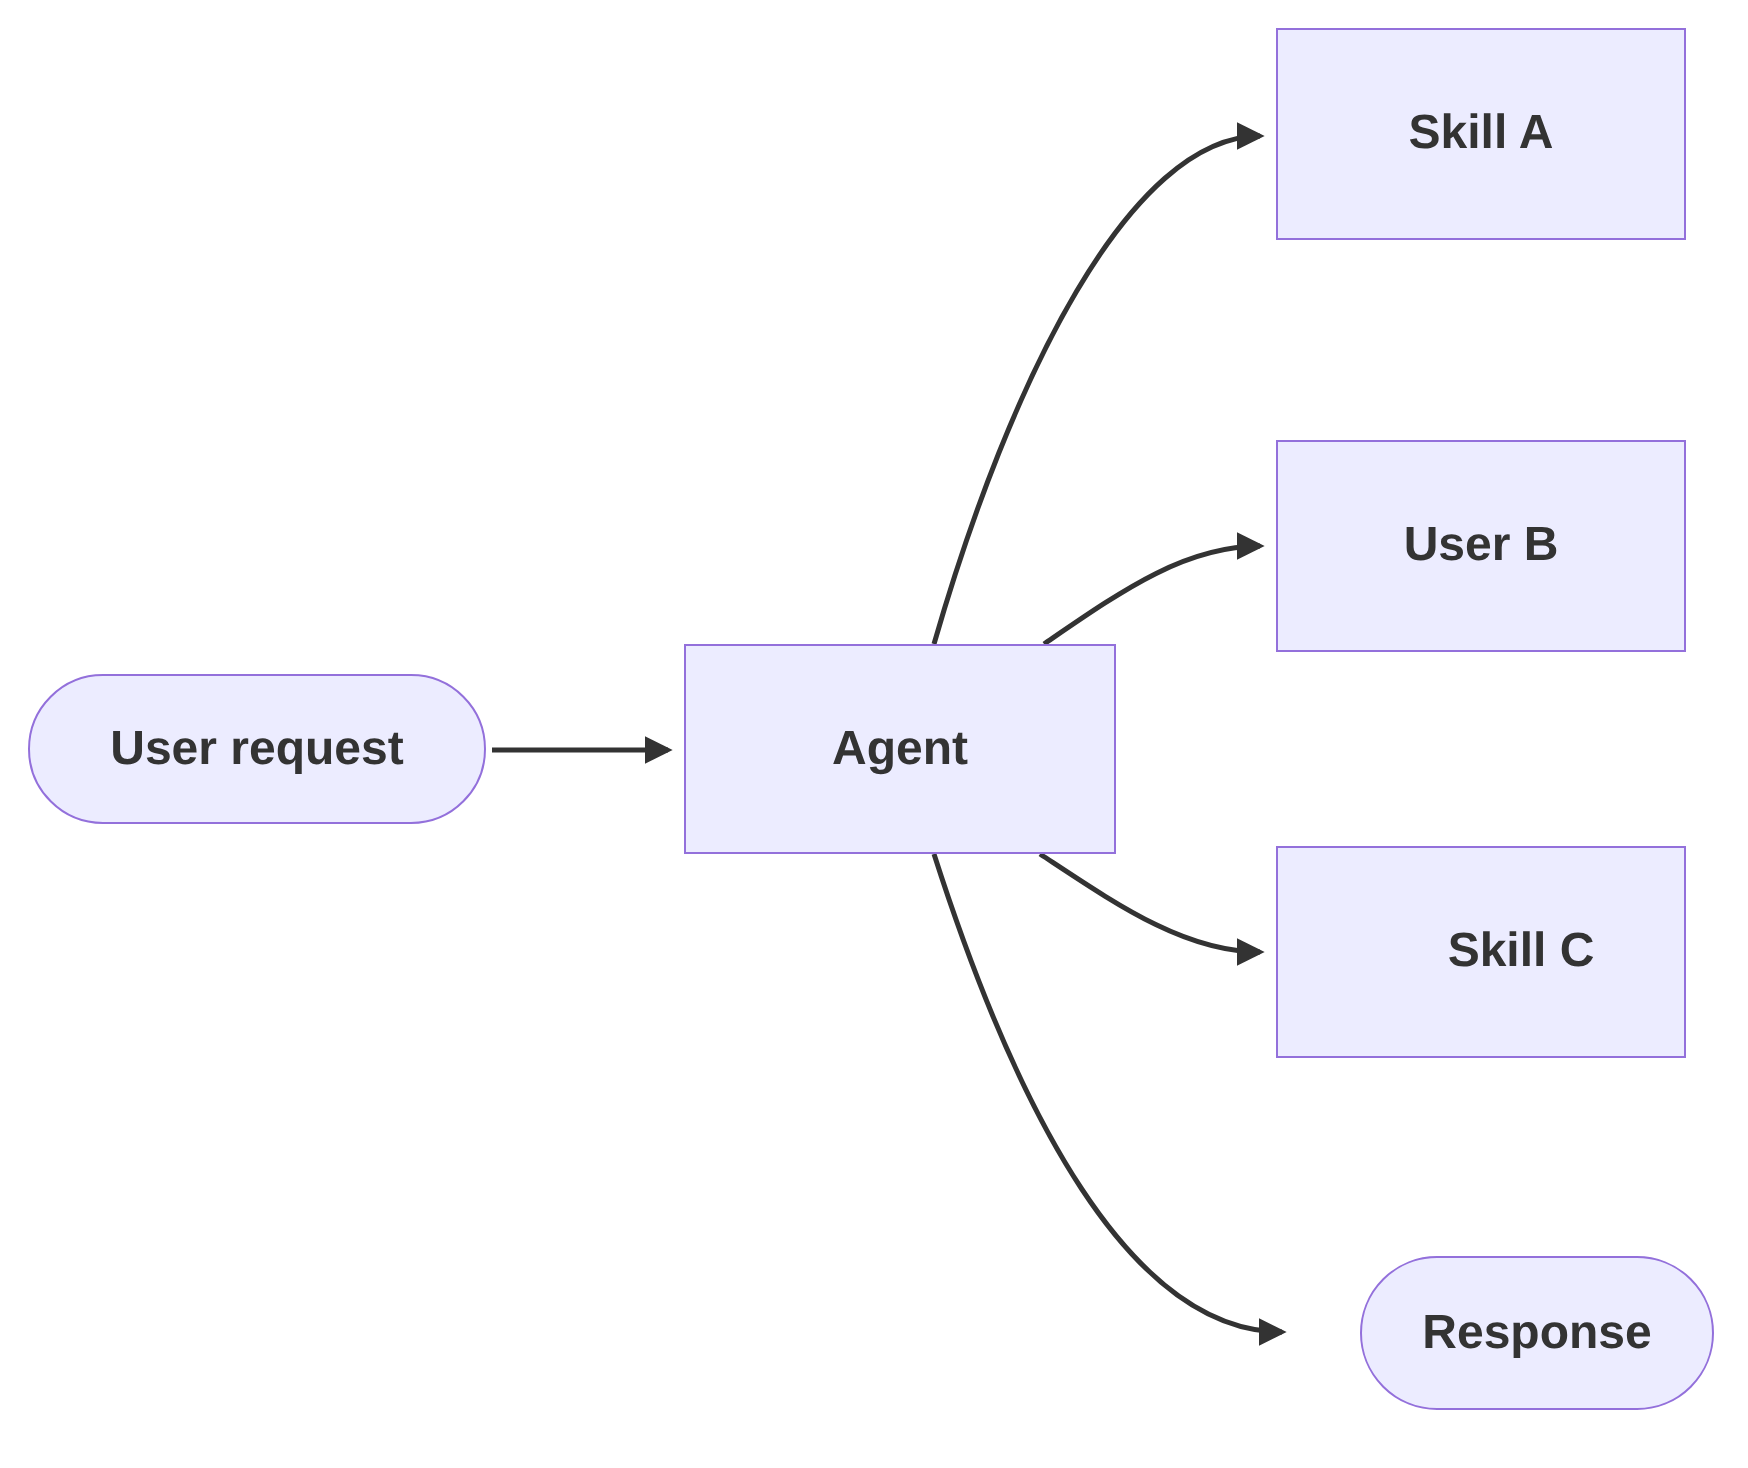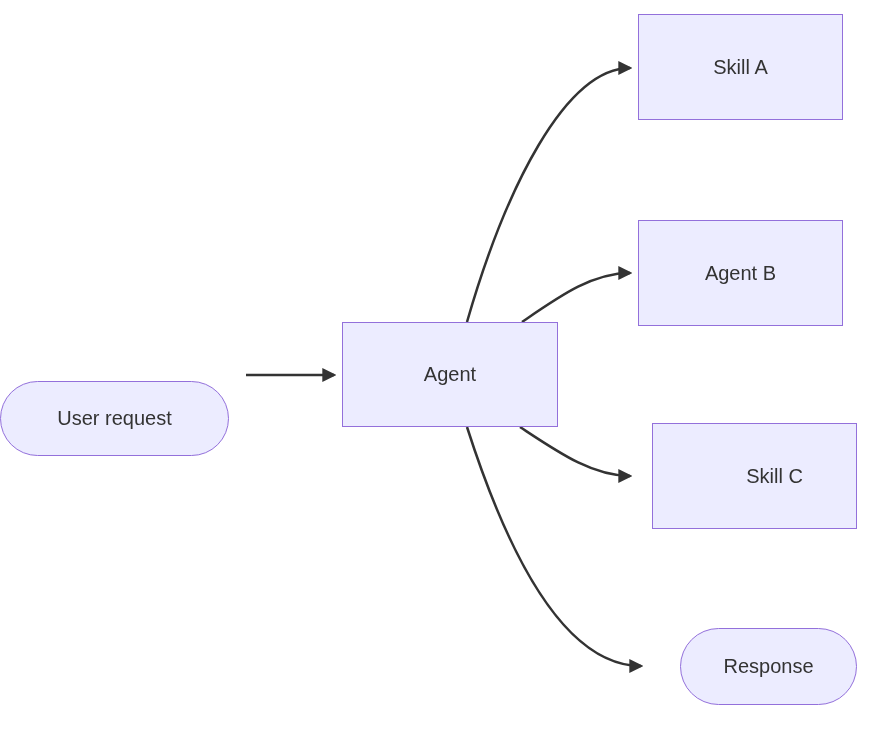--- a/index.html
+++ b/index.html
@@ -32,33 +32,34 @@
     stroke-width: 2.5px;
   }
   .node {
     position: absolute;
     display: flex;
     align-items: center;
     justify-content: center;
     background: var(--node-fill);
     border: 1.5px solid var(--node-border);
     color: var(--text-color);
-    font-size: 20px;
+    font-size: 24px;
     text-align: center;
+    font-weight: bold;
   }
   .node .label { padding: 0 10px; white-space: nowrap; }
   .node.rect { border-radius: 0; }
   .node.stadium-user { border-radius: 37.5px; }
   .node.stadium-response { border-radius: 38.5px; }
 
-  .node-user-request { left: 0;  top: 337px; width: 229px; height: 75px; margin-top: 44px;  }
+  .node-user-request { left: 14px;  top: 337px; width: 229px; height: 75px;  }
   .node-agent        { left: 342px; top: 322px; width: 216px; height: 105px; }
   .node-skill-a      { left: 638px; top: 14px;  width: 205px; height: 106px; }
   .node-skill-b      { left: 638px; top: 220px; width: 205px; height: 106px; }
-  .node-skill-c      { left: 652px; top: 423px; width: 205px; height: 106px; padding-left: 40px; }
+  .node-skill-c      { left: 638px; top: 423px; width: 205px; height: 106px; padding-left: 40px; }
   .node-response     { left: 680px; top: 628px; width: 177px; height: 77px;  }
 </style>
 </head>
 <body>
 
 <div class="canvas">
 
   <svg class="edges-layer" width="874" height="734" viewBox="0 0 874 734" xmlns="http://www.w3.org/2000/svg">
     <defs>
       <marker id="arrowhead" viewBox="0 0 12 12" refX="10" refY="6" markerUnits="userSpaceOnUse" markerWidth="14" markerHeight="14" orient="auto">
@@ -78,21 +79,21 @@
 
   <div class="node rect node-agent">
     <span class="label">Agent</span>
   </div>
 
   <div class="node rect node-skill-a">
     <span class="label">Skill A</span>
   </div>
 
   <div class="node rect node-skill-b">
-    <span class="label">Agent B</span>
+    <span class="label">User B</span>
   </div>
 
   <div class="node rect node-skill-c">
     <span class="label">Skill C</span>
   </div>
 
   <div class="node stadium-response node-response">
     <span class="label">Response</span>
   </div>
 

